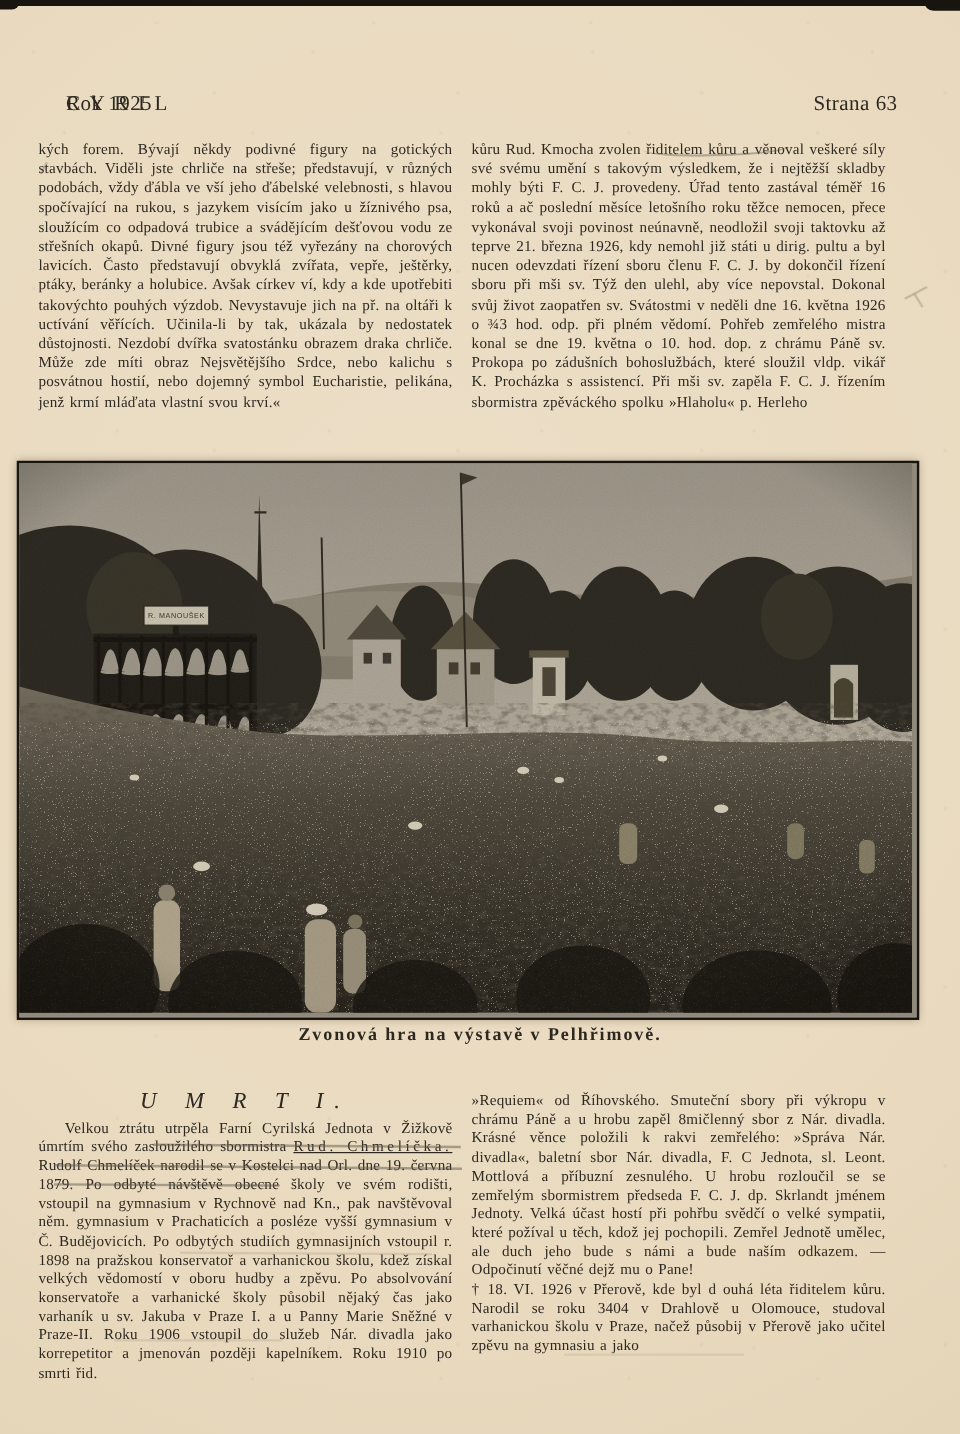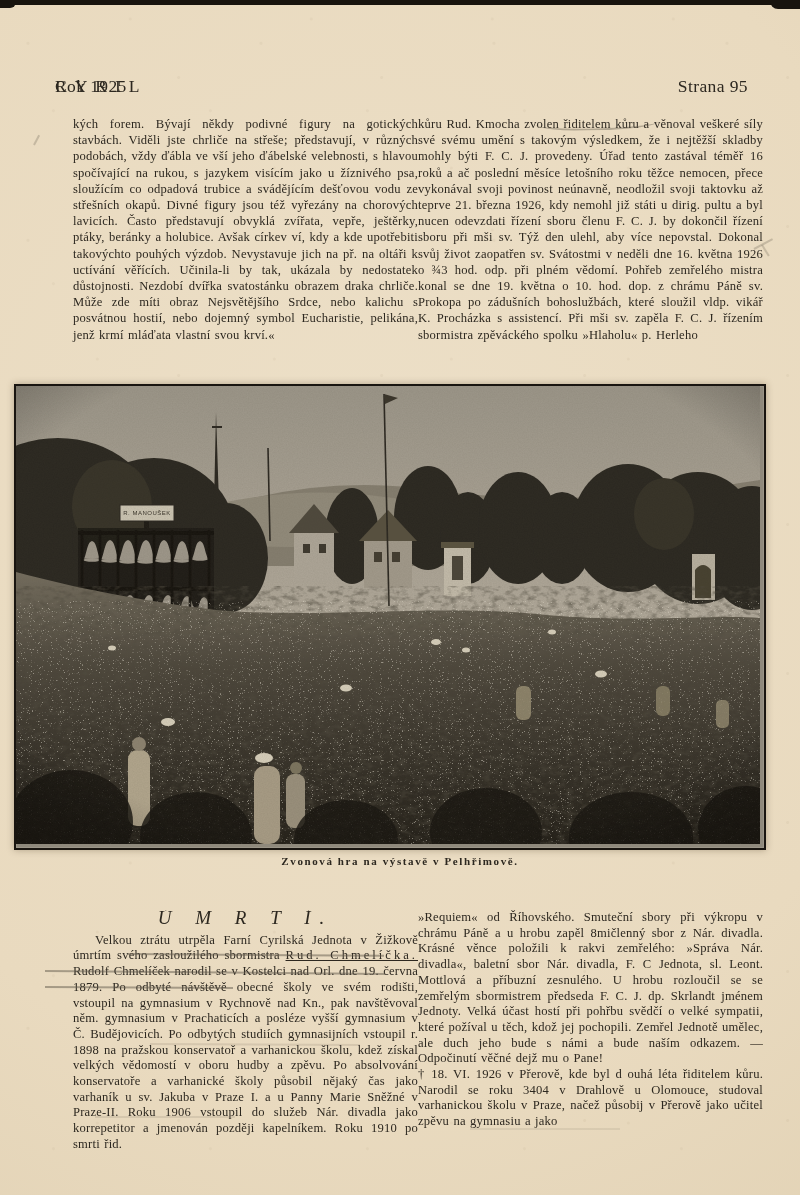--- a/index.html
+++ b/index.html
@@ -20,33 +20,33 @@
     background-size:233px 197px, 181px 211px, 157px 173px, 203px 149px, 177px 191px;}
   .scan-top{position:absolute;top:0;left:0;width:100%;height:5px;background:#18140e;}
   .scan-corner-right{position:absolute;top:0;right:0;width:30px;height:9px;background:#18140e;border-radius:0 0 0 8px;}
   .scan-corner-left{position:absolute;top:0;left:0;width:16px;height:8px;background:#18140e;border-radius:0 0 6px 0;}
 
   .header{position:absolute;top:76px;left:55px;right:52px;height:24px;font-size:17.5px;letter-spacing:.4px;}
   .header .year{position:absolute;left:0;top:0;}
   .header .title{position:absolute;left:0;right:0;top:0;text-align:left;letter-spacing:8px;font-family:Liberation Serif, serif;}
   .header .page-label{position:absolute;right:0;top:0;}
 
-  .cols{position:absolute;left:56px;width:707px;display:flex;justify-content:flex-end;}
+  .cols{position:absolute;left:32px;width:707px;display:flex;gap:16px;}
   .cols p{margin:0;}
   .col{width:345px;text-align:justify;font-size:12.6px;line-height:16.2px;
        letter-spacing:.2px;word-spacing:1px;hyphens:auto;}
   .cols-top{top:116px;height:266px;overflow:hidden;}
 
   .photo{position:absolute;left:14px;top:384px;width:748px;height:462px;margin:0;
          border:2px solid #191510;background:#8f897c;
          box-shadow:0 0 7px rgba(70,52,28,.35), inset 0 0 0 1px rgba(235,228,210,.14);}
   .photo svg{display:block;width:744px;height:458px;}
 
   .caption{position:absolute;top:855px;left:0;width:100%;text-align:center;
-           font-weight:bold;font-size:11px;letter-spacing:1.6px;}
+           font-weight:bold;font-size:15px;letter-spacing:1.6px;}
 
   .cols-bottom{top:878px;max-height:300px;overflow:hidden;margin-top:32px;}
   .col-b{font-size:12.6px;line-height:15.7px;}
   .umrti{margin:0 0 7px 0;text-align:center;font-style:italic;font-weight:400;
          font-size:19px;letter-spacing:9px;}
   .indent{text-indent:22px;}
   .sperr{letter-spacing:3px;text-decoration:underline;}
   .composer-heading{font-weight:bold;font-size:13.4px;letter-spacing:.3px;text-indent:8px;}
 
   .pencil{position:absolute;height:0;border-bottom:2px solid rgba(98,90,76,.5);
@@ -59,21 +59,21 @@
 
 <div class="page">
   <div class="speckle"></div>
   <div class="scan-top"></div>
   <div class="scan-corner-left"></div>
   <div class="scan-corner-right"></div>
 
   <div class="header">
     <span class="year">Rok 1925</span>
     <span class="title">CYRIL</span>
-    <span class="page-label">Strana 95</span>
+    <span class="page-label">Strana 63</span>
   </div>
 
   <div class="cols cols-top">
     <p class="col">kých forem. Bývají někdy podivné figury na gotických stavbách. Viděli jste chrliče na střeše; představují, v různých podobách, vždy ďábla ve vší jeho ďábelské velebnosti, s hlavou spočívající na rukou, s jazykem visícím jako u žíznivého psa, sloužícím co odpadová trubice a svádějícím dešťovou vodu ze střešních okapů. Divné figury jsou též vyřezány na chorových lavicích. Často představují obvyklá zvířata, vepře, ještěrky, ptáky, beránky a holubice. Avšak církev ví, kdy a kde upotřebiti takovýchto pouhých výzdob. Nevystavuje jich na př. na oltáři k uctívání věřících. Učinila-li by tak, ukázala by nedostatek důstojnosti. Nezdobí dvířka svatostánku obrazem draka chrliče. Může zde míti obraz Nejsvětějšího Srdce, nebo kalichu s posvátnou hostií, nebo dojemný symbol Eucharistie, pelikána, jenž krmí mláďata vlastní svou krví.«</p>
     <p class="col">kůru Rud. Kmocha zvolen řiditelem kůru a věnoval veškeré síly své svému umění s takovým výsledkem, že i nejtěžší skladby mohly býti F. C. J. provedeny. Úřad tento zastával téměř 16 roků a ač poslední měsíce letošního roku těžce nemocen, přece vykonával svoji povinost neúnavně, neodložil svoji taktovku až teprve 21. března 1926, kdy nemohl již státi u dirig. pultu a byl nucen odevzdati řízení sboru členu F. C. J. by dokončil řízení sboru při mši sv. Týž den ulehl, aby více nepovstal. Dokonal svůj život zaopatřen sv. Svátostmi v neděli dne 16. května 1926 o ¾3 hod. odp. při plném vědomí. Pohřeb zemřelého mistra konal se dne 19. května o 10. hod. dop. z chrámu Páně sv. Prokopa po zádušních bohoslužbách, které sloužil vldp. vikář K. Procházka s assistencí. Při mši sv. zapěla F. C. J. řízením sbormistra zpěváckého spolku »Hlaholu« p. Herleho</p>
   </div>
 
   <figure class="photo">
     <svg viewBox="0 0 744 458" preserveAspectRatio="none">
       <defs>

